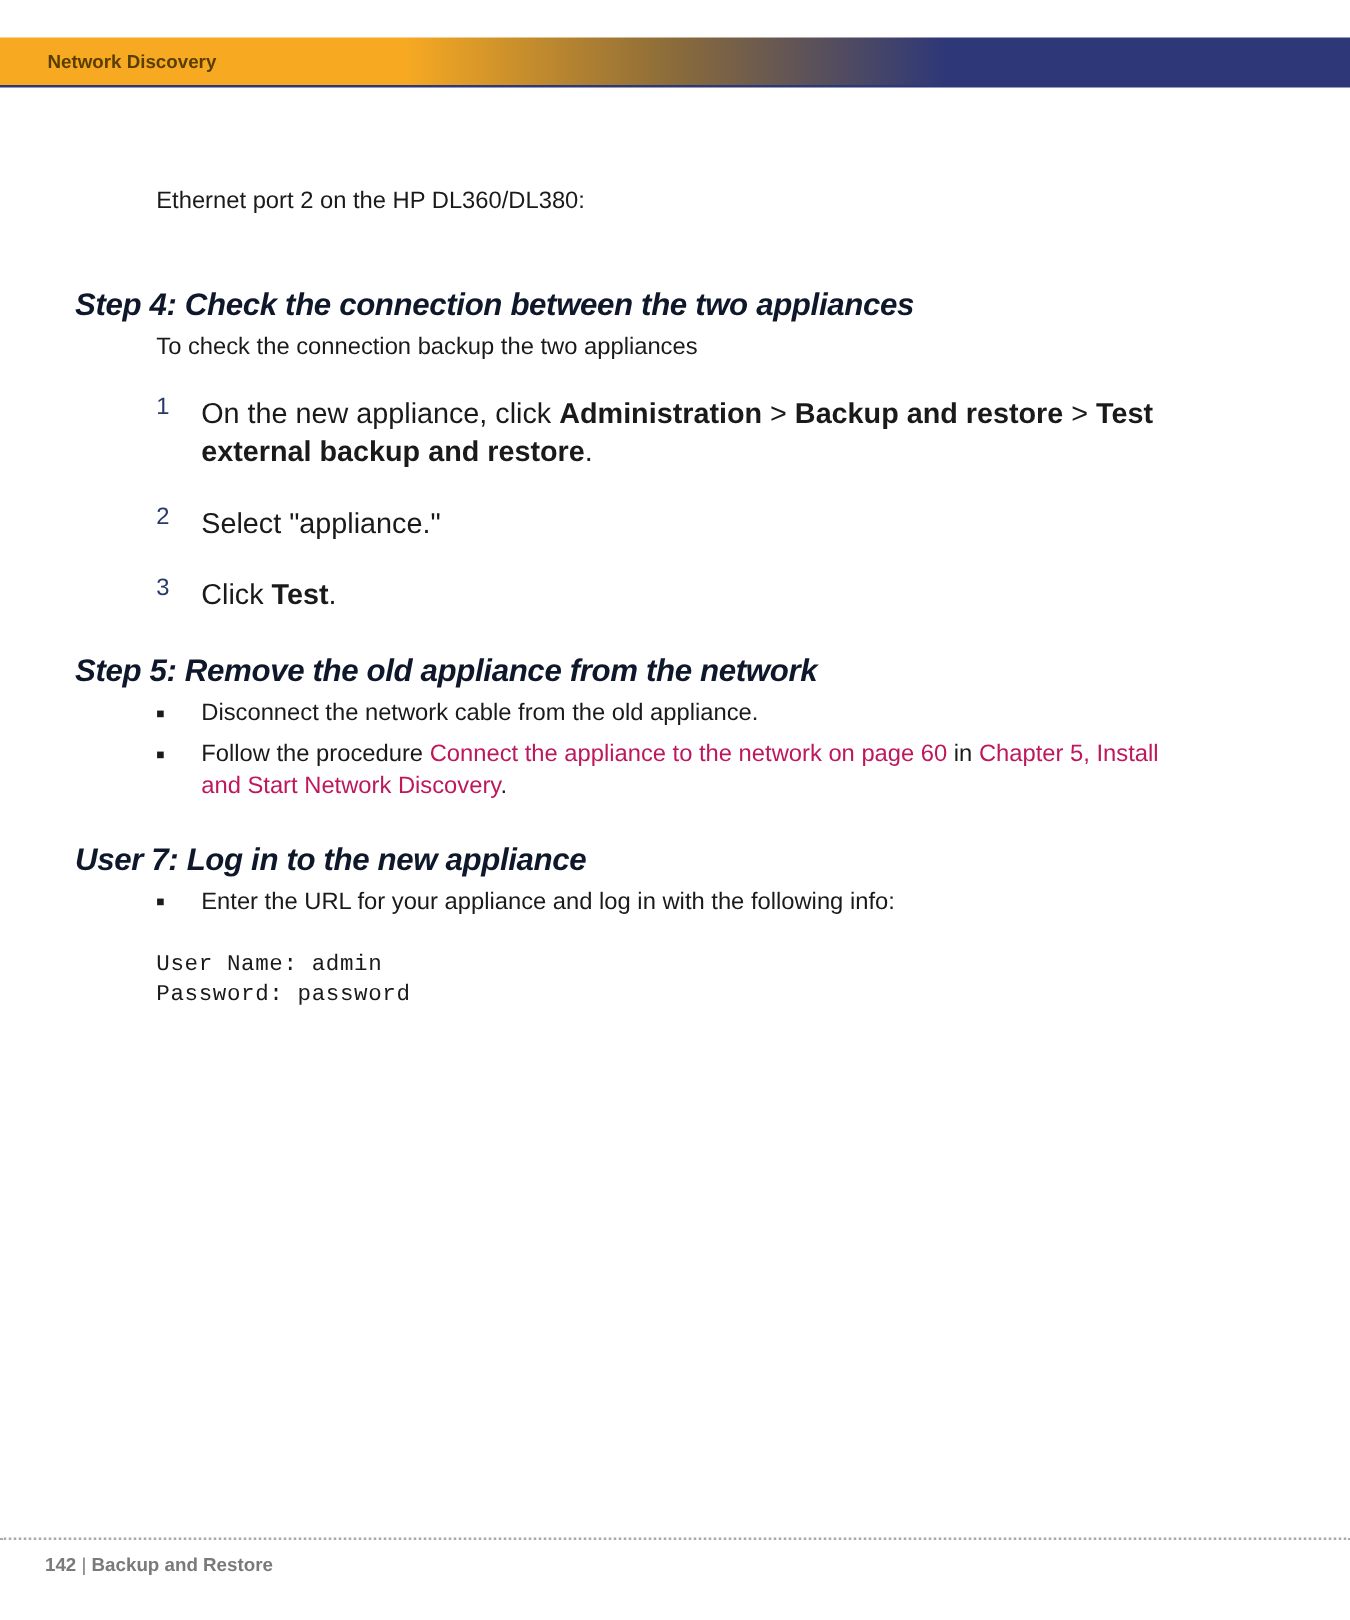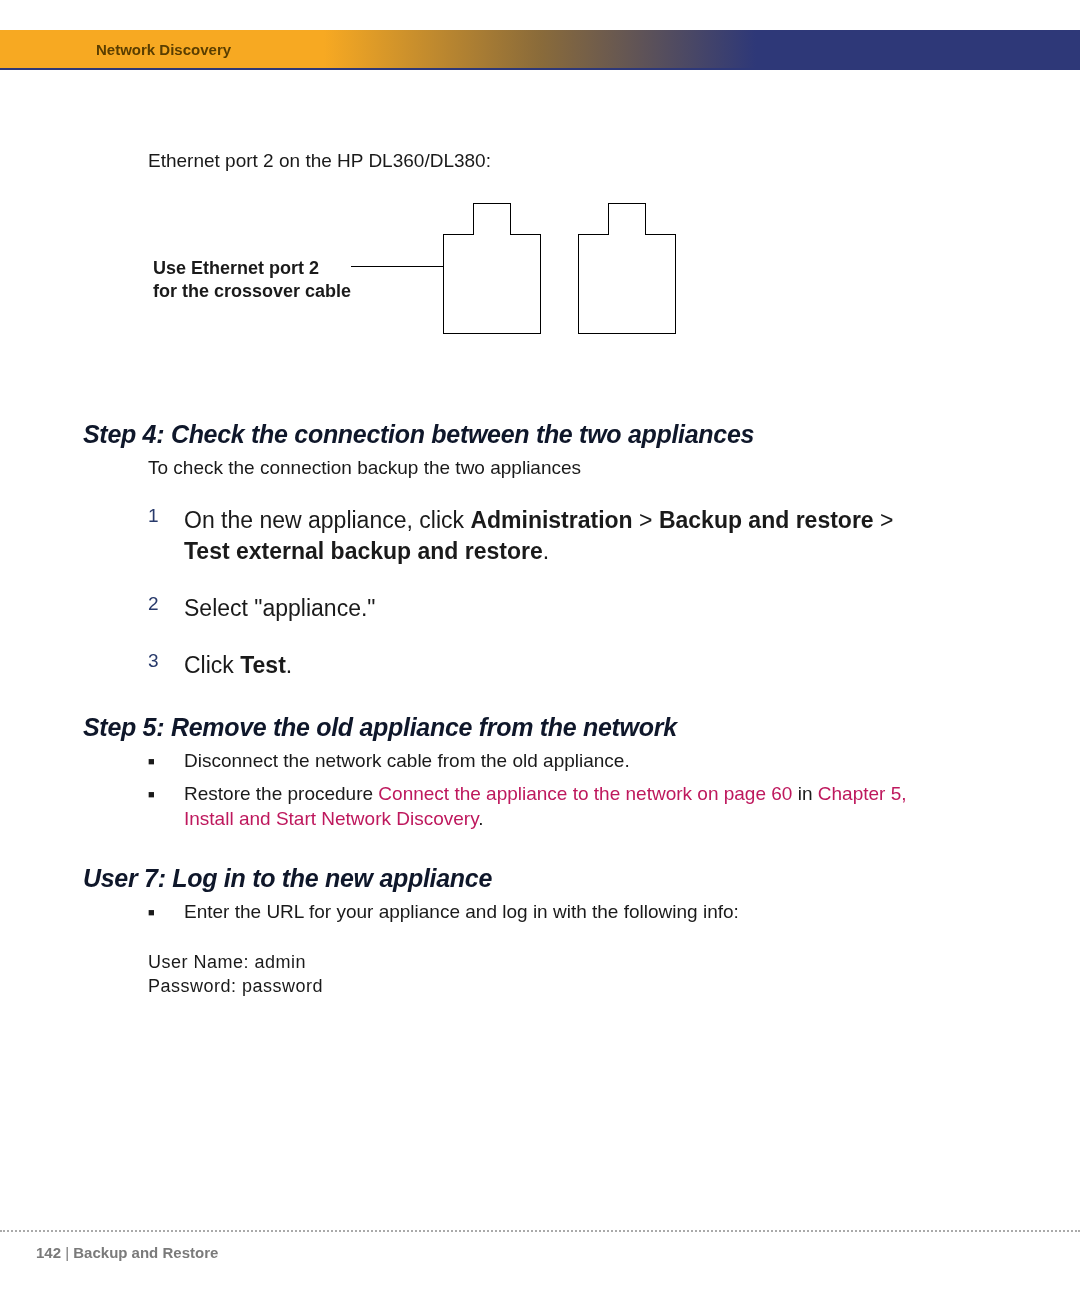--- a/index.html
+++ b/index.html
@@ -9,32 +9,32 @@
       font-family: "Segoe UI", "Myriad Pro", Arial, sans-serif;
       background: #fff;
       position: relative;
       color: #1a1a1a;
     }
     .header-bar {
       height: 40px;
       background: linear-gradient(to right, #f7a922 0%, #f7a922 30%, #8a6b3a 50%, #2e3878 70%, #2e3878 100%);
       display: flex;
       align-items: center;
-      padding-left: 96px;
+      padding-left: 38px;
       width: 100%;
       margin-top: 30px;
       border-bottom: 2px solid #2e3878;
     }
     .header-bar .title {
       color: #5a3e00;
       font-weight: 700;
       font-size: 15px;
     }
     .content {
-      padding: 80px 135px 0 83px;
+      padding: 80px 135px 0 60px;
     }
     .intro {
       font-size: 19px;
       margin-left: 65px;
       margin-bottom: 30px;
       color: #1a1a1a;
     }
     .diagram {
       margin: 0 0 0 70px;
       height: 160px;
@@ -125,21 +125,21 @@
     }
     .bullist li .t {
       font-size: 19px;
       line-height: 1.35;
       flex: 1;
     }
     .linkish {
       color: #be185d;
     }
     .mono {
-      font-family: Liberation Sans, sans-serif;
+      font-family: Liberation Mono, monospace;
       font-size: 18px;
       margin-left: 65px;
       margin-top: 24px;
       line-height: 1.35;
       letter-spacing: 0.5px;
     }
     .footer {
       position: absolute;
       bottom: 0;
       left: 0;
@@ -157,33 +157,20 @@
 <body>
 
 <div class="header-bar">
   <span class="title">Network Discovery</span>
 </div>
 
 <div class="content">
 
   <p class="intro">Ethernet port 2 on the HP DL360/DL380:</p>
 
-  <div class="diagram">
-    <div class="port-label">
-      <span>Use Ethernet port 2</span><br>
-      <span>for the crossover cable</span>
-    </div>
-    <div class="leader"></div>
-    <div class="port-shape s1">
-        <div class="notch"></div>
-      </div>
-    <div class="port-shape s2">
-        <div class="notch"></div>
-      </div>
-  </div>
 
   <h2 class="step-heading">Step 4: Check the connection between the two appliances</h2>
   <p class="step-para">To check the connection backup the two appliances</p>
   <ul class="numlist">
     <li>
       <span class="n">1</span>
       <span class="t">
         <span>On the new appliance, click </span><b>Administration</b><span> &gt; </span><b>Backup and restore</b><span> &gt; </span><b>Test external backup and restore</b><span>.</span>
       </span>
     </li>
@@ -204,21 +191,21 @@
     <li>
       <span class="b">■</span>
       <span class="t">Disconnect the network cable from the old appliance.</span>
     </li>
   </ul>
 
   <ul class="bullist">
     <li>
       <span class="b">■</span>
       <span class="t">
-        <span>Restore the procedure </span><span class="linkish">Connect the appliance to the network on page 60</span><span> in </span><span class="linkish">Chapter 5, Install and Start Network Discovery</span><span>.</span>
+        <span>Follow the procedure </span><span class="linkish">Connect the appliance to the network on page 60</span><span> in </span><span class="linkish">Chapter 5, Install and Start Network Discovery</span><span>.</span>
       </span>
     </li>
   </ul>
 
   <h2 class="step-heading">User 7: Log in to the new appliance</h2>
   <ul class="bullist">
     <li>
       <span class="b">■</span>
       <span class="t">Enter the URL for your appliance and log in with the following info:</span>
     </li>

